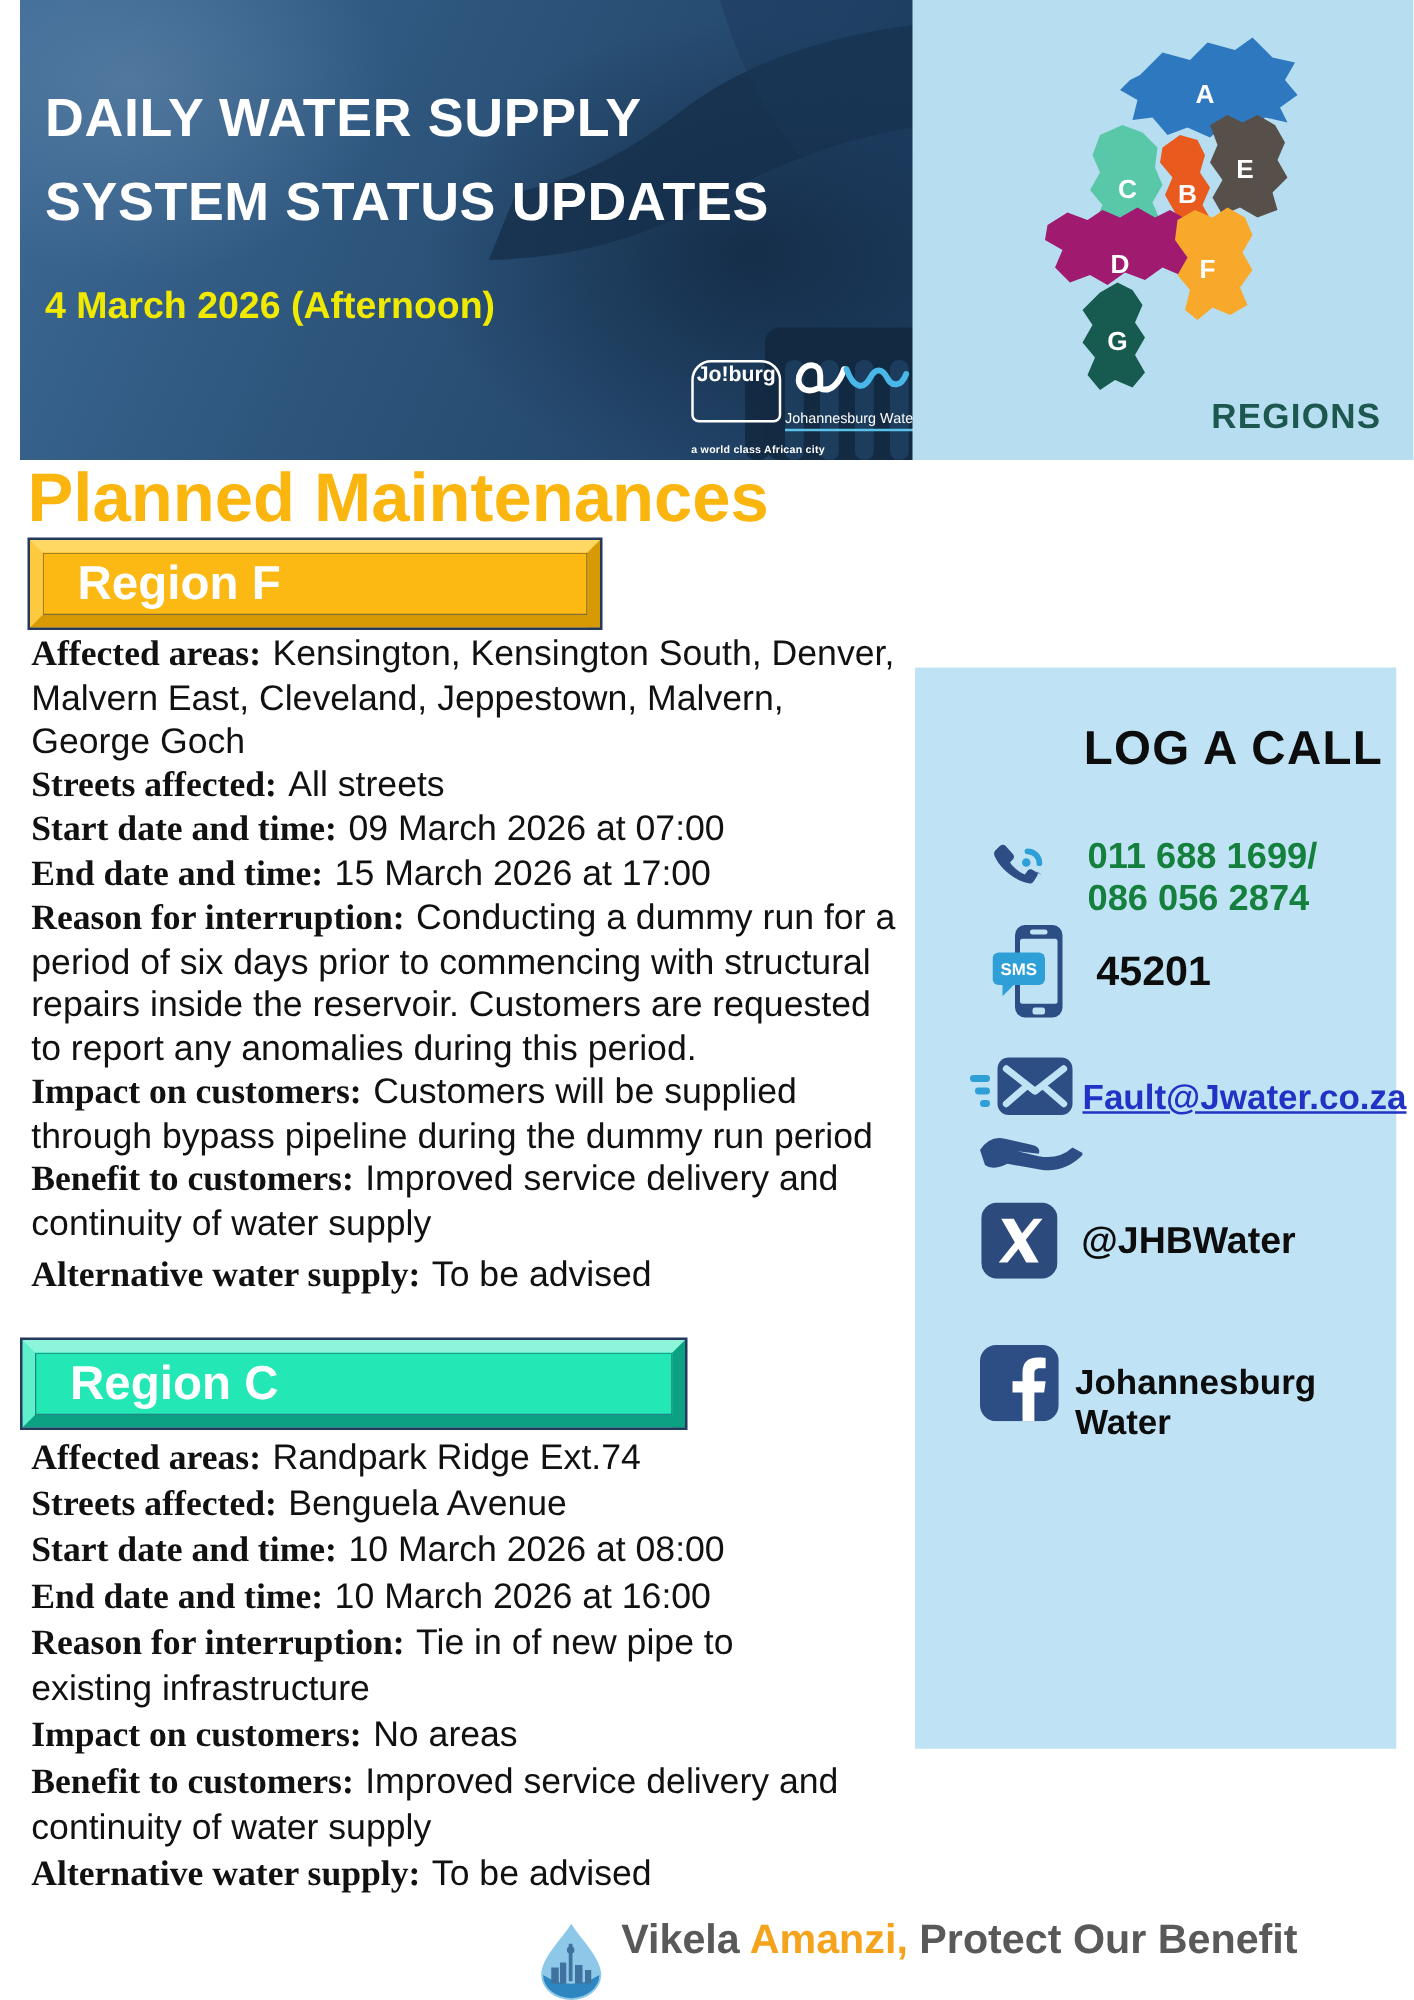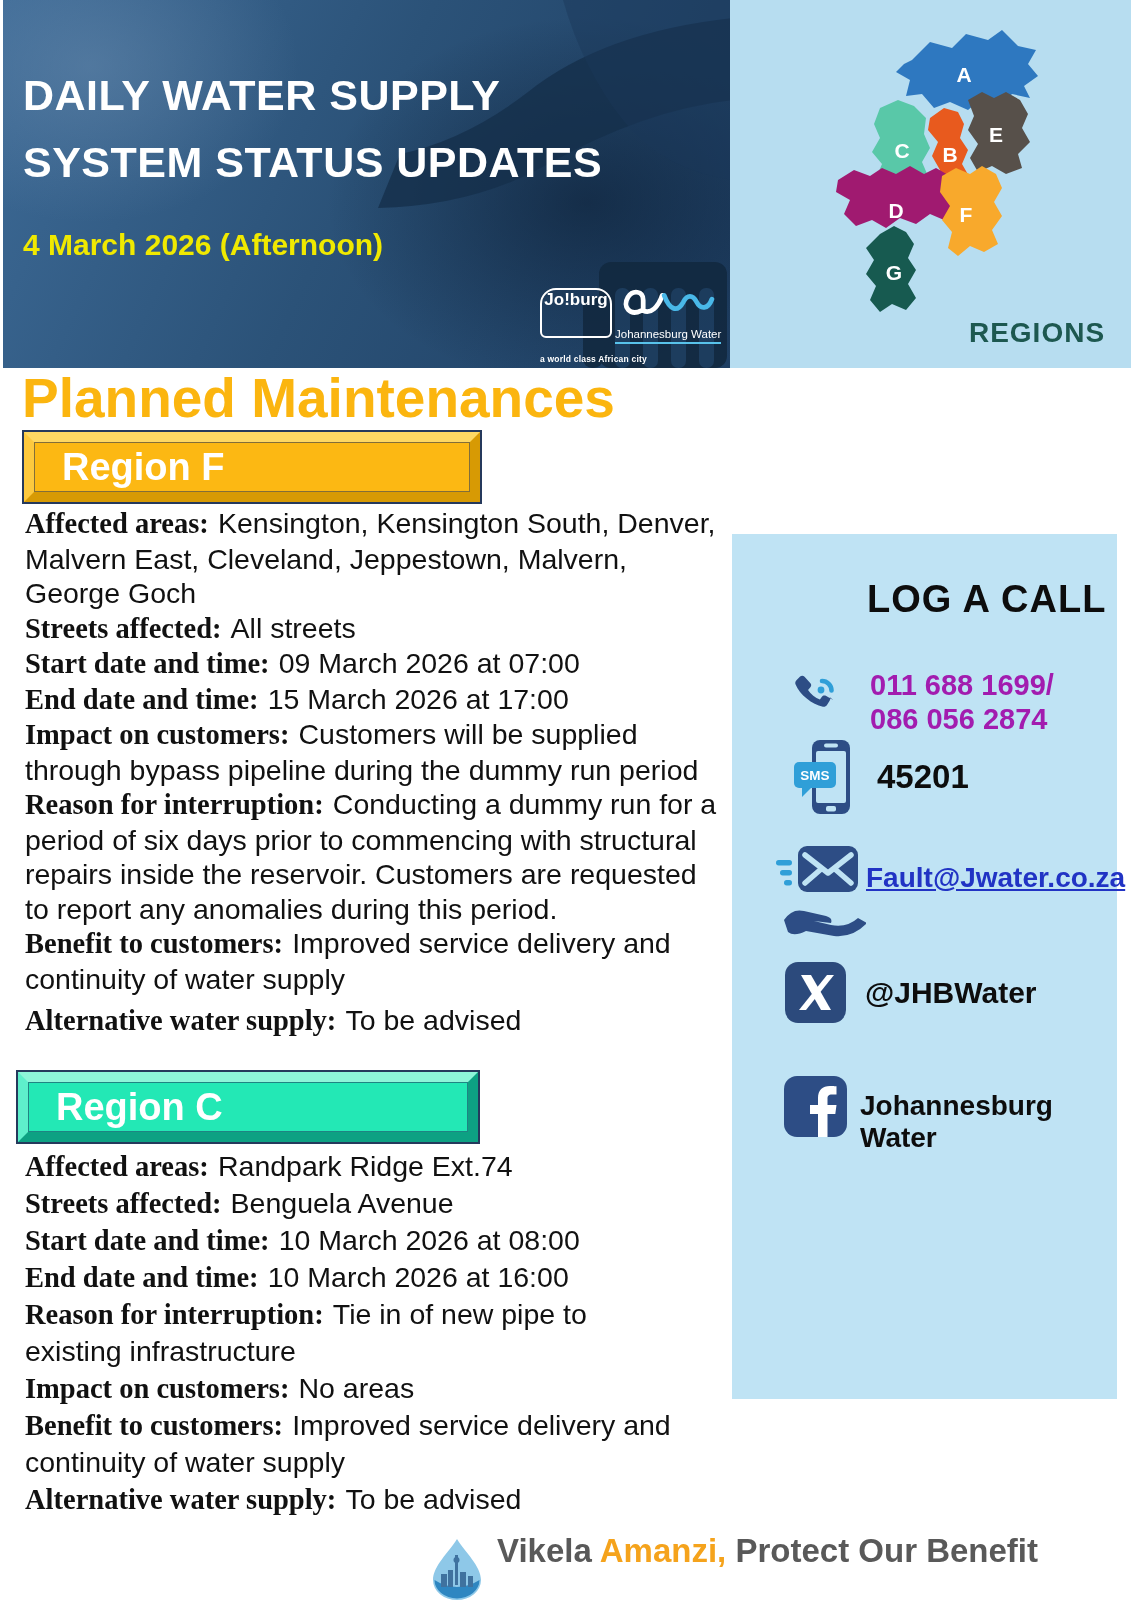--- a/index.html
+++ b/index.html
@@ -1,21 +1,21 @@
 <!DOCTYPE html>
 <html><head>
 <meta charset="utf-8">
 <style>
   * { margin:0; padding:0; box-sizing:border-box; }
   body { background:#fff; font-family:"Liberation Sans", sans-serif; }
   .page { position:relative; width:1131px; height:1600px; background:#fff; overflow:hidden; }
 
   
   .hero-photo {
-    position:absolute; left:3px; top:0; width:730px; height:368px;
+    position:absolute; left:16px; top:0; width:730px; height:368px;
     background:
       radial-gradient(ellipse 420px 300px at 80% 55%, rgba(8,24,44,.55), rgba(8,24,44,0) 62%),
       radial-gradient(ellipse 320px 240px at 12% 18%, rgba(105,140,175,.5), rgba(105,140,175,0) 65%),
       linear-gradient(115deg, #3d6a96 0%, #2b5278 48%, #1e3e62 100%);
     text-decoration: underline;
   }
   .hero-photo svg.faucet { position:absolute; left:0; top:0; }
   .hero-title {
     position:absolute; left:20px; top:62px; color:#fff; font-weight:bold;
     font-size:43px; line-height:67px; letter-spacing:.5px;
@@ -35,34 +35,34 @@
   .map-regions-label { fill:#1d5850; font-weight:bold; font-size:28px; letter-spacing:1px; font-family:"Liberation Sans",sans-serif; }
 
   
   .main-title { position:absolute; left:22px; top:366px; color:#fbb50f; font-weight:bold; font-size:55px; letter-spacing:0; }
 
   
   .bar { position:absolute; height:70px; border:10px solid; outline:2px solid #25395c;
          box-shadow: inset 0 0 0 1px rgba(30,50,90,.55); display:flex; align-items:center; }
   .bar-label { color:#fff; font-weight:bold; font-size:38px; padding-left:28px; }
   .bar-f { left:24px; top:432px; width:456px; background:#fcb813; border-color:#fed863 #d79a04 #d79a04 #fdc93e; }
-  .bar-c { left:18px; top:1072px; width:460px; background:#23e8b5; border-color:#8df5d9 #0da183 #0da183 #5eefcb; }
+  .bar-c { left:18px; top:1072px; width:530px; background:#23e8b5; border-color:#8df5d9 #0da183 #0da183 #5eefcb; }
 
   
   .fields { position:absolute; color:#111; font-size:28.5px; }
   .fields-f { left:25px; top:506px; width:697px; line-height:34.5px; }
   .fields-c { left:25px; top:1148px; width:648px; line-height:37px; }
   .fl { font-weight:bold; margin-right:.32em;font-family:Liberation Serif, serif; }
   .fline.mt { margin-top:7px; }
 
   
   .sidebar { position:absolute; left:732px; top:534px; width:385px; height:865px; background:#bfe3f4; }
   .lac-title { position:absolute; left:135px; top:44px; color:#0d0d0d; font-weight:bold; font-size:38px; letter-spacing:1px; }
   .side-icon { position:absolute; }
-  .phone-lines { position:absolute; left:138px; top:134px; font-weight:bold; font-size:29px; line-height:34px; color:#a21caf; }
+  .phone-lines { position:absolute; left:138px; top:134px; font-weight:bold; font-size:29px; line-height:34px; color:#15803d; }
   .sms-number { position:absolute; left:145px; top:224px; font-weight:bold; font-size:33px; color:#0d0d0d; }
   .email-link { position:absolute; left:134px; top:328px; font-weight:bold; font-size:28px; color:#2133c4; text-decoration:underline; }
   .x-handle { position:absolute; left:133px; top:442px; font-weight:bold; font-size:30px; color:#0d0d0d; }
   .fb-name { position:absolute; left:128px; top:556px; font-weight:bold; font-size:28px; color:#0d0d0d; }
 
   
   .footer-drop { position:absolute; left:431px; top:1538px; }
   .footer-slogan { position:absolute; left:497px; top:1532px; font-weight:bold; font-size:33px; color:#595959; white-space:nowrap; }
   .slogan-accent { color:#f5a31c; }
 </style>
@@ -129,22 +129,22 @@
   <div class="main-title">Planned Maintenances</div>
 
   <div class="bar bar-f">
     <span class="bar-label">Region F</span>
   </div>
   <div class="fields fields-f">
     <div class="fline"><span class="fl">Affected areas:</span><span>Kensington, Kensington South, Denver, Malvern East, Cleveland, Jeppestown, Malvern, George Goch</span></div>
     <div class="fline"><span class="fl">Streets affected:</span><span>All streets</span></div>
     <div class="fline"><span class="fl">Start date and time:</span><span>09 March 2026 at 07:00</span></div>
     <div class="fline"><span class="fl">End date and time:</span><span>15 March 2026 at 17:00</span></div>
+    <div class="fline"><span class="fl">Reason for interruption:</span><span>Conducting a dummy run for a period of six days prior to commencing with structural repairs inside the reservoir. Customers are requested to report any anomalies during this period.</span></div>
     <div class="fline"><span class="fl">Impact on customers:</span><span>Customers will be supplied through bypass pipeline during the dummy run period</span></div>
-    <div class="fline"><span class="fl">Reason for interruption:</span><span>Conducting a dummy run for a period of six days prior to commencing with structural repairs inside the reservoir. Customers are requested to report any anomalies during this period.</span></div>
     <div class="fline"><span class="fl">Benefit to customers:</span><span>Improved service delivery and continuity of water supply</span></div>
     <div class="fline mt"><span class="fl">Alternative water supply:</span><span>To be advised</span></div>
   </div>
 
   <div class="sidebar">
     <div class="lac-title">LOG A CALL</div>
 
     <svg class="side-icon" style="left:56px; top:128px;" width="60" height="60" viewBox="0 0 60 60">
       <path fill="#2d4d85" d="M44.6 39.8l-7.2-5.2c-1.3-.9-3-.7-4 .5l-2.3 2.6c-4.3-2.2-8.6-6.5-10.8-10.8l2.6-2.3c1.2-1 1.4-2.7.5-4l-5.2-7.2c-1-1.4-3-1.7-4.4-.6l-4 3.2c-1.3 1-1.8 2.7-1.3 4.3 3 10.4 14.4 21.8 24.8 24.8 1.6.5 3.3 0 4.3-1.3l3.2-4c1.1-1.4.8-3.4-.6-4.4z" transform="rotate(-6 30 30)"></path>
       <path d="M34 19a9.5 9.5 0 0 1 9.5 9.5" stroke="#2f9fd8" stroke-width="4.6" fill="none" stroke-linecap="round"></path>

